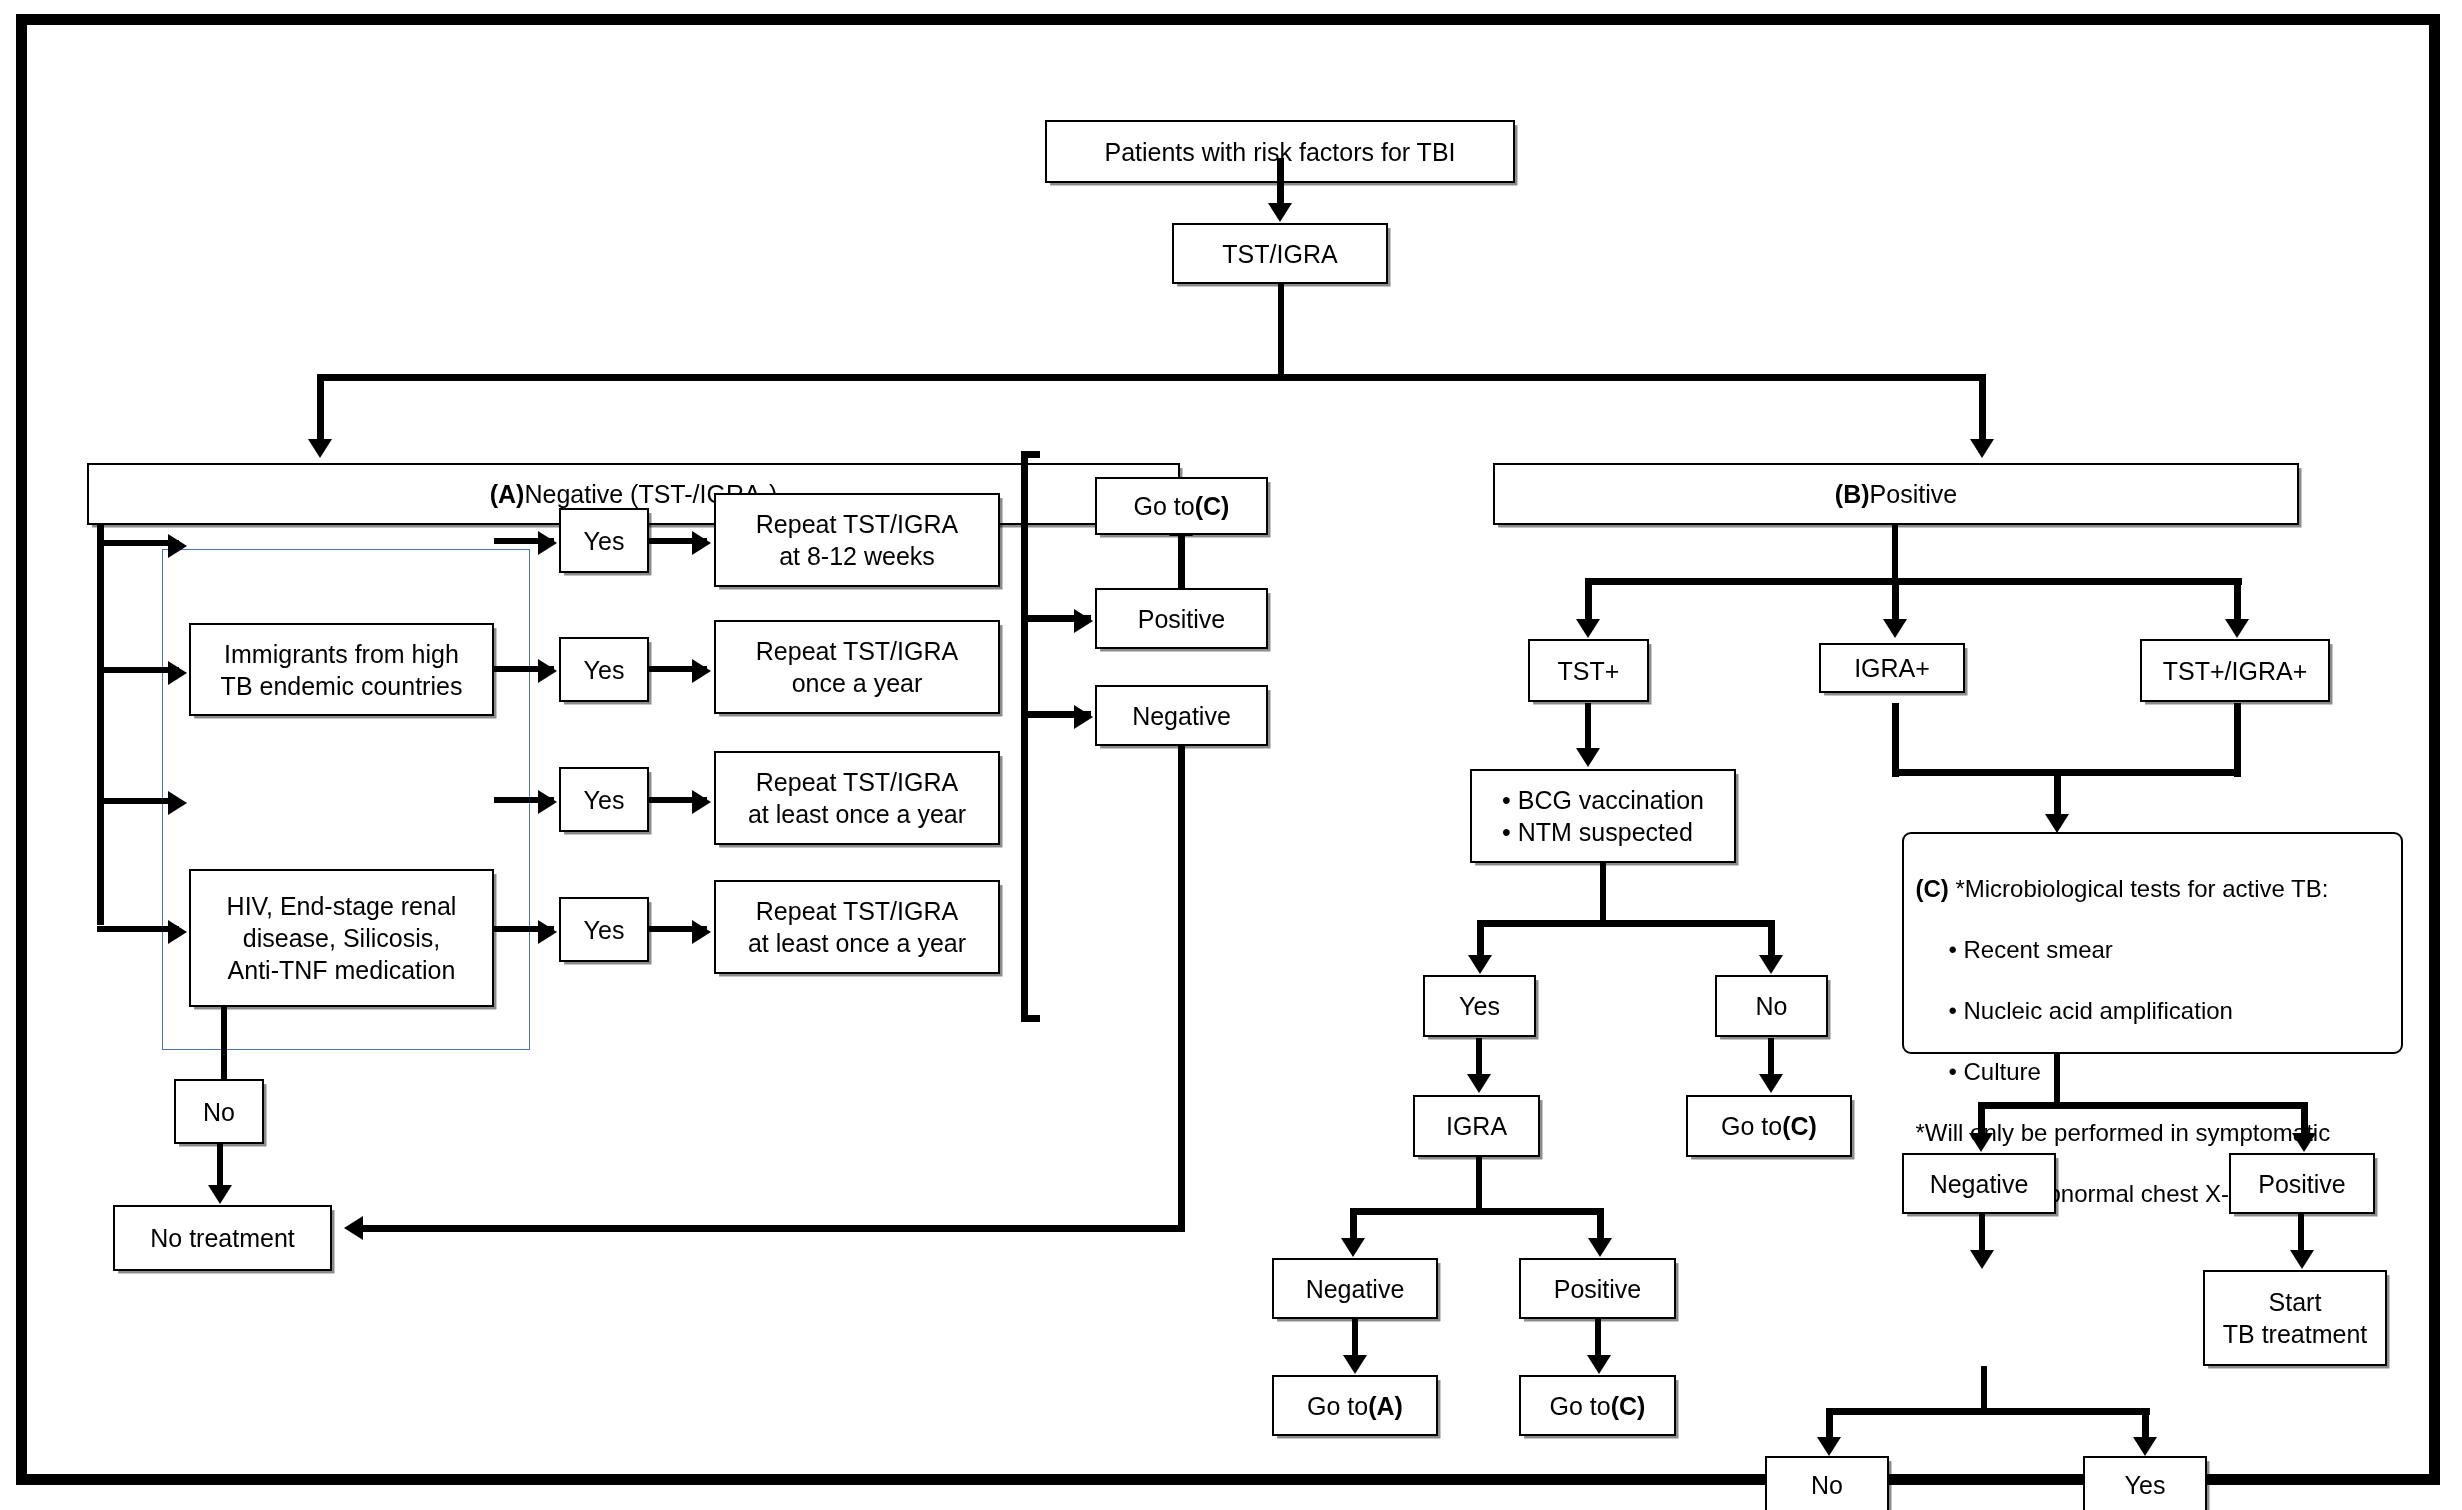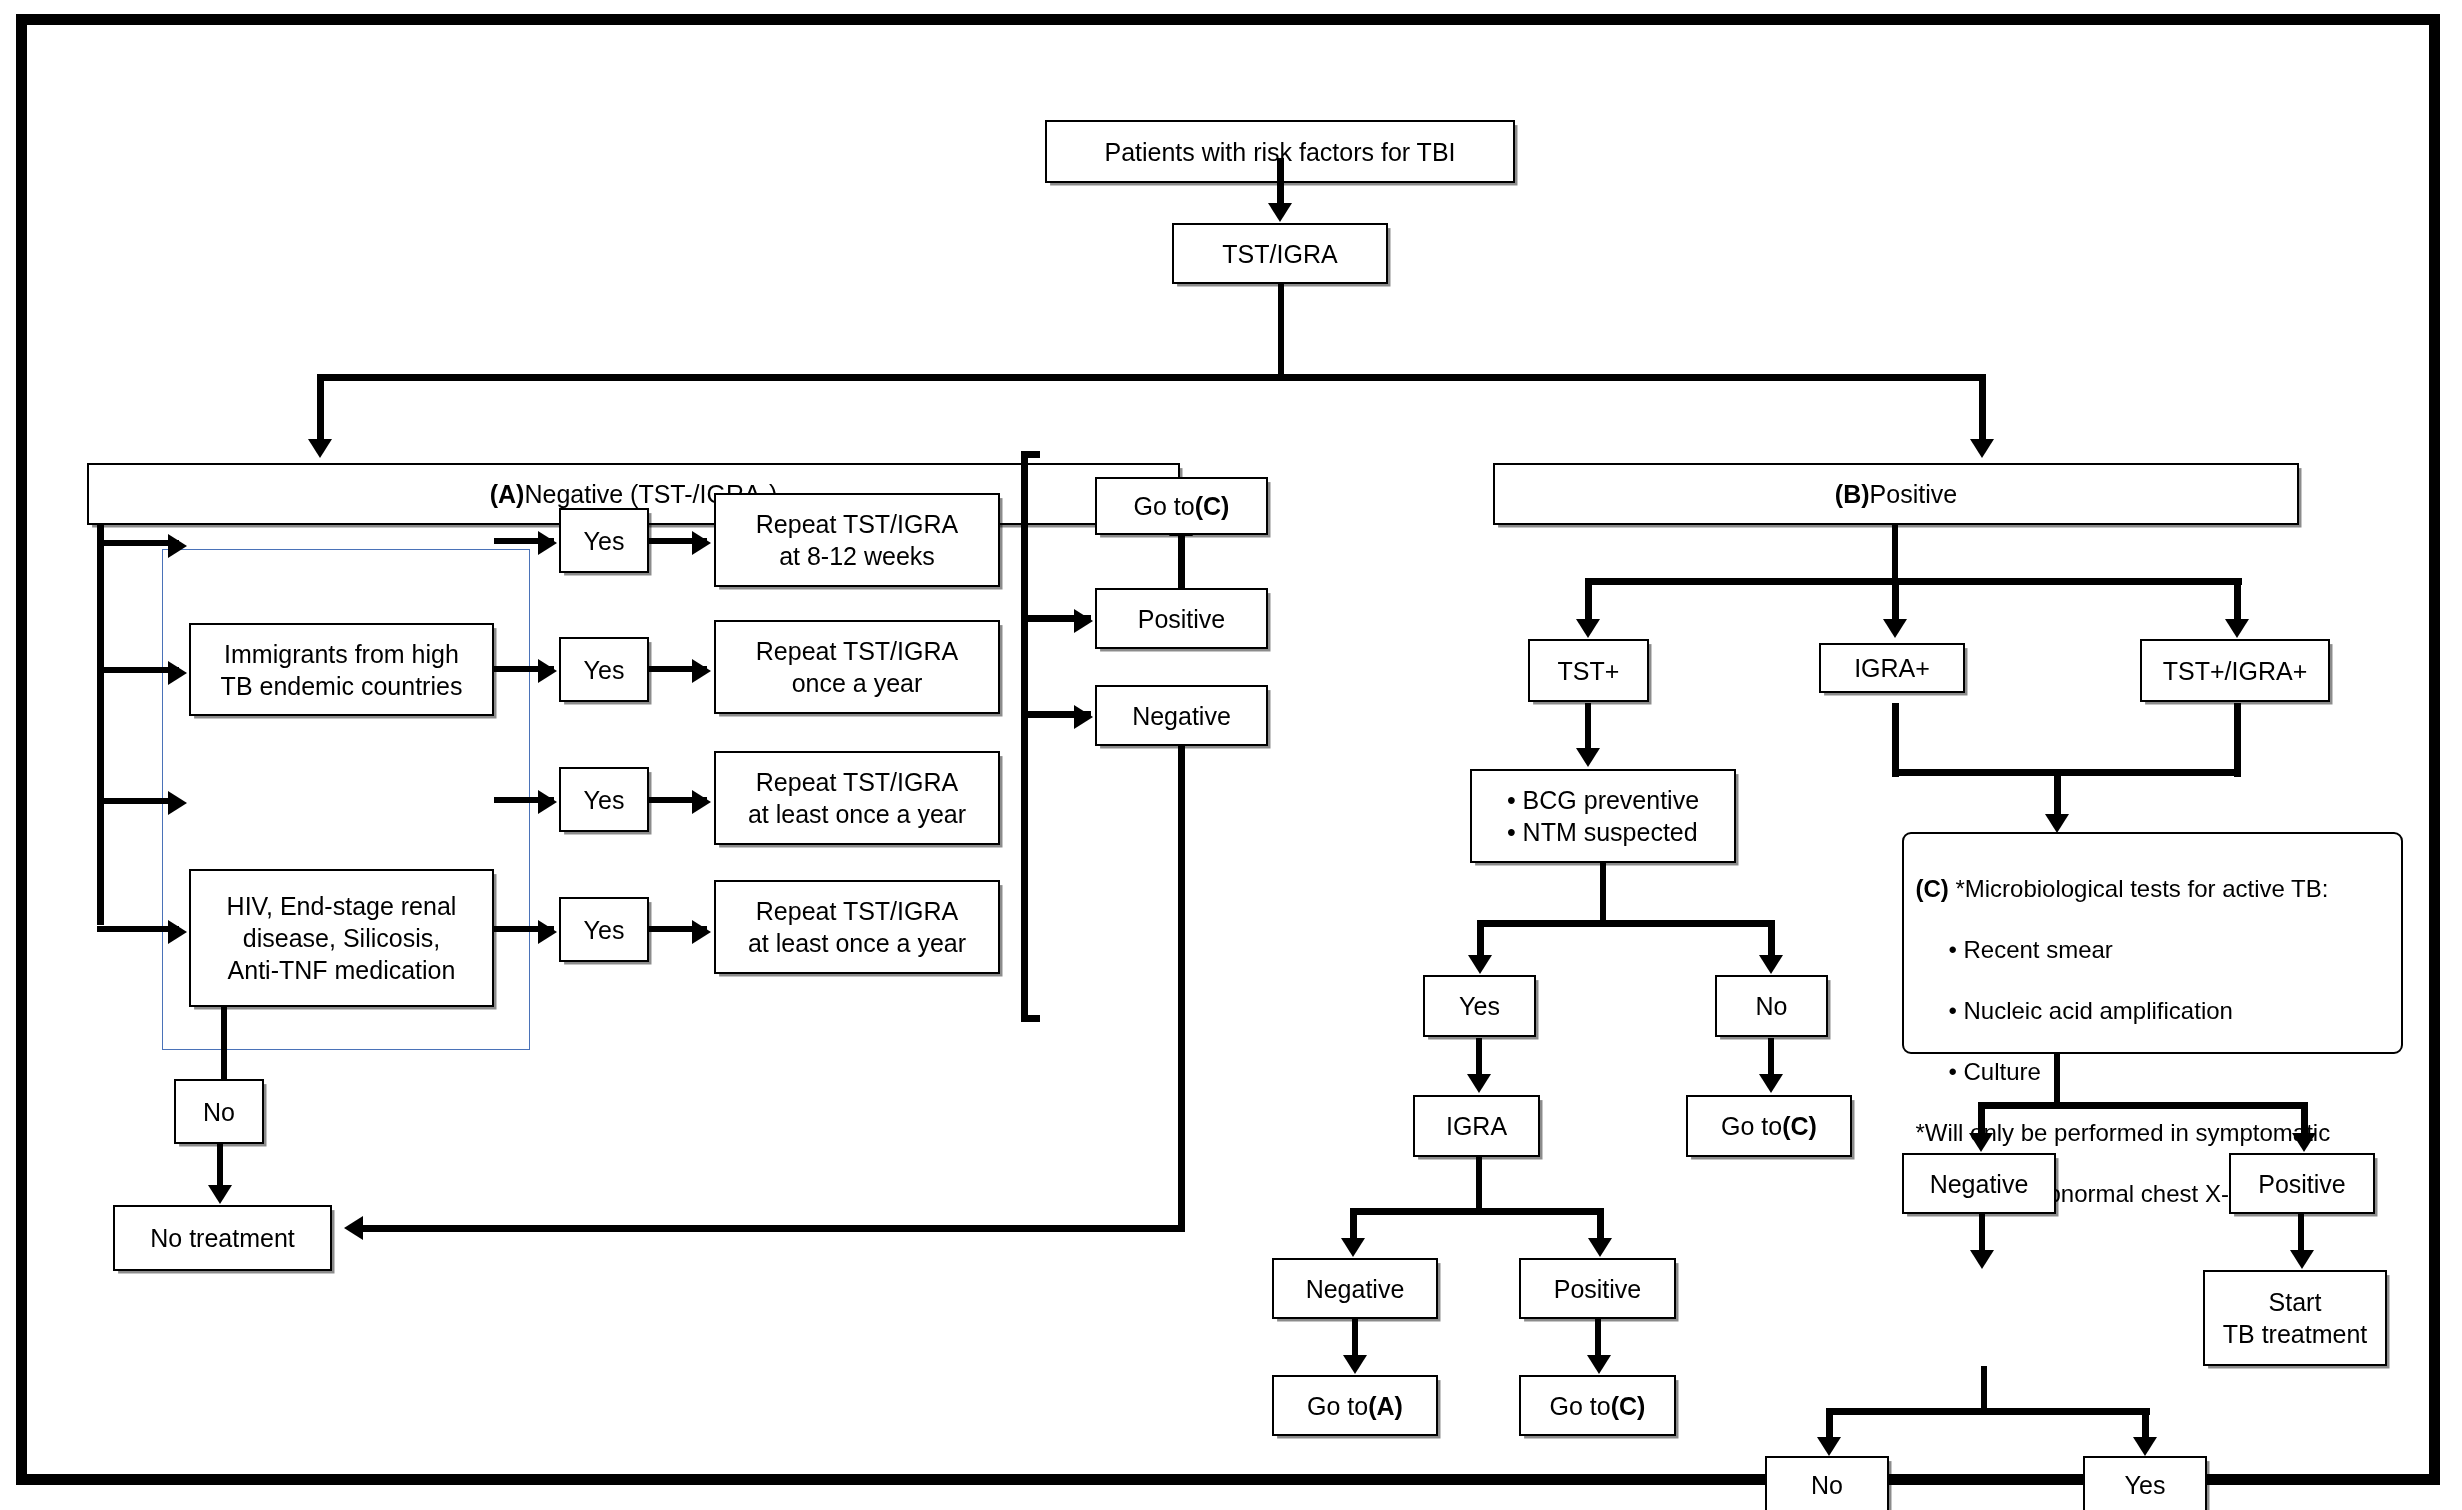--- a/index.html
+++ b/index.html
@@ -177,21 +177,21 @@
   <div class="arr arr-d" style="left:1856px;top:594px;"></div>
   <div class="ln vln" style="left:2207px;top:553px;height:46px;"></div>
   <div class="arr arr-d" style="left:2198px;top:594px;"></div>
 
   <div class="box shadowed" style="left:1501px;top:614px;width:121px;height:63px;">TST+</div>
   <div class="box shadowed" style="left:1792px;top:618px;width:146px;height:50px;">IGRA+</div>
   <div class="box shadowed" style="left:2113px;top:614px;width:190px;height:63px;">TST+/IGRA+</div>
 
   <div class="ln vln-thin" style="left:1558px;top:678px;height:51px;"></div>
   <div class="arr arr-d" style="left:1549px;top:723px;"></div>
-  <div class="box shadowed bullets" style="left:1443px;top:744px;width:266px;height:94px;justify-content:center;">• BCG preventive
+  <div class="box shadowed bullets" style="left:1443px;top:744px;width:266px;height:94px;justify-content:center;">• BCG vaccination
 • NTM suspected</div>
 
   <div class="ln vln-thin" style="left:1573px;top:837px;height:62px;"></div>
   <div class="ln hln" style="left:1450px;top:895px;width:298px;"></div>
   <div class="ln vln" style="left:1450px;top:895px;height:41px;"></div>
   <div class="arr arr-d" style="left:1441px;top:930px;"></div>
   <div class="ln vln" style="left:1741px;top:895px;height:41px;"></div>
   <div class="arr arr-d" style="left:1732px;top:930px;"></div>
 
   <div class="box shadowed" style="left:1396px;top:950px;width:113px;height:62px;">Yes</div>

